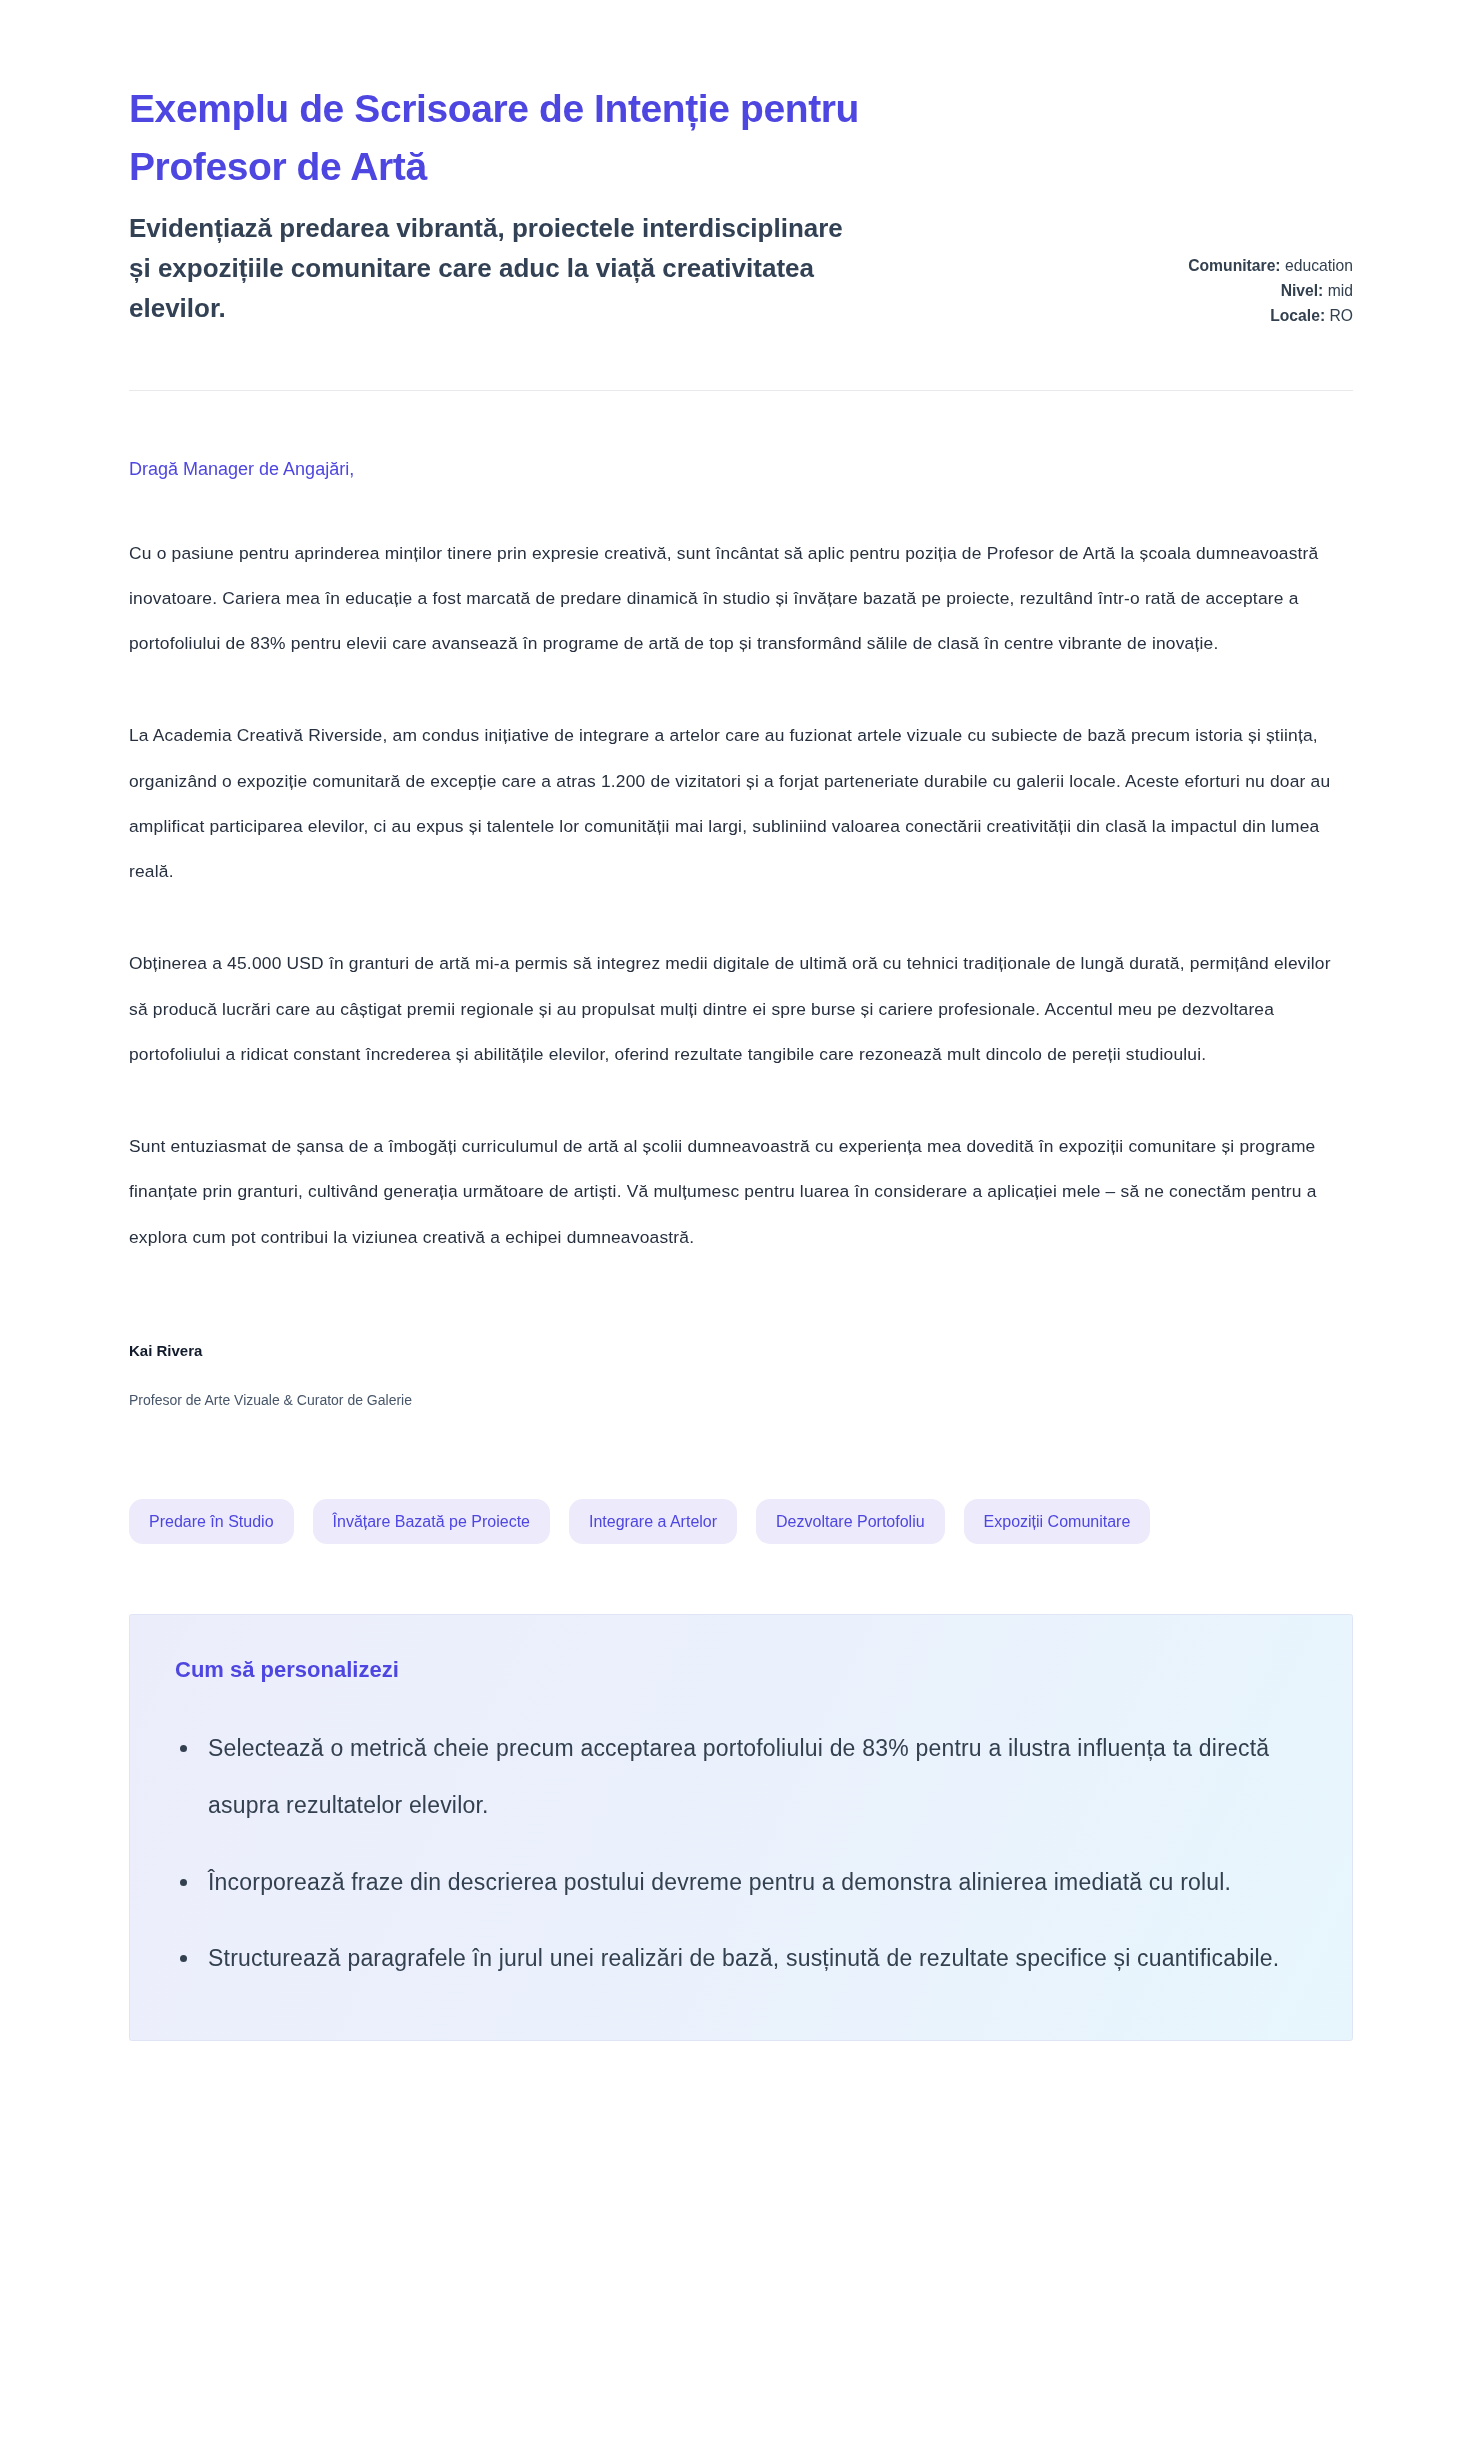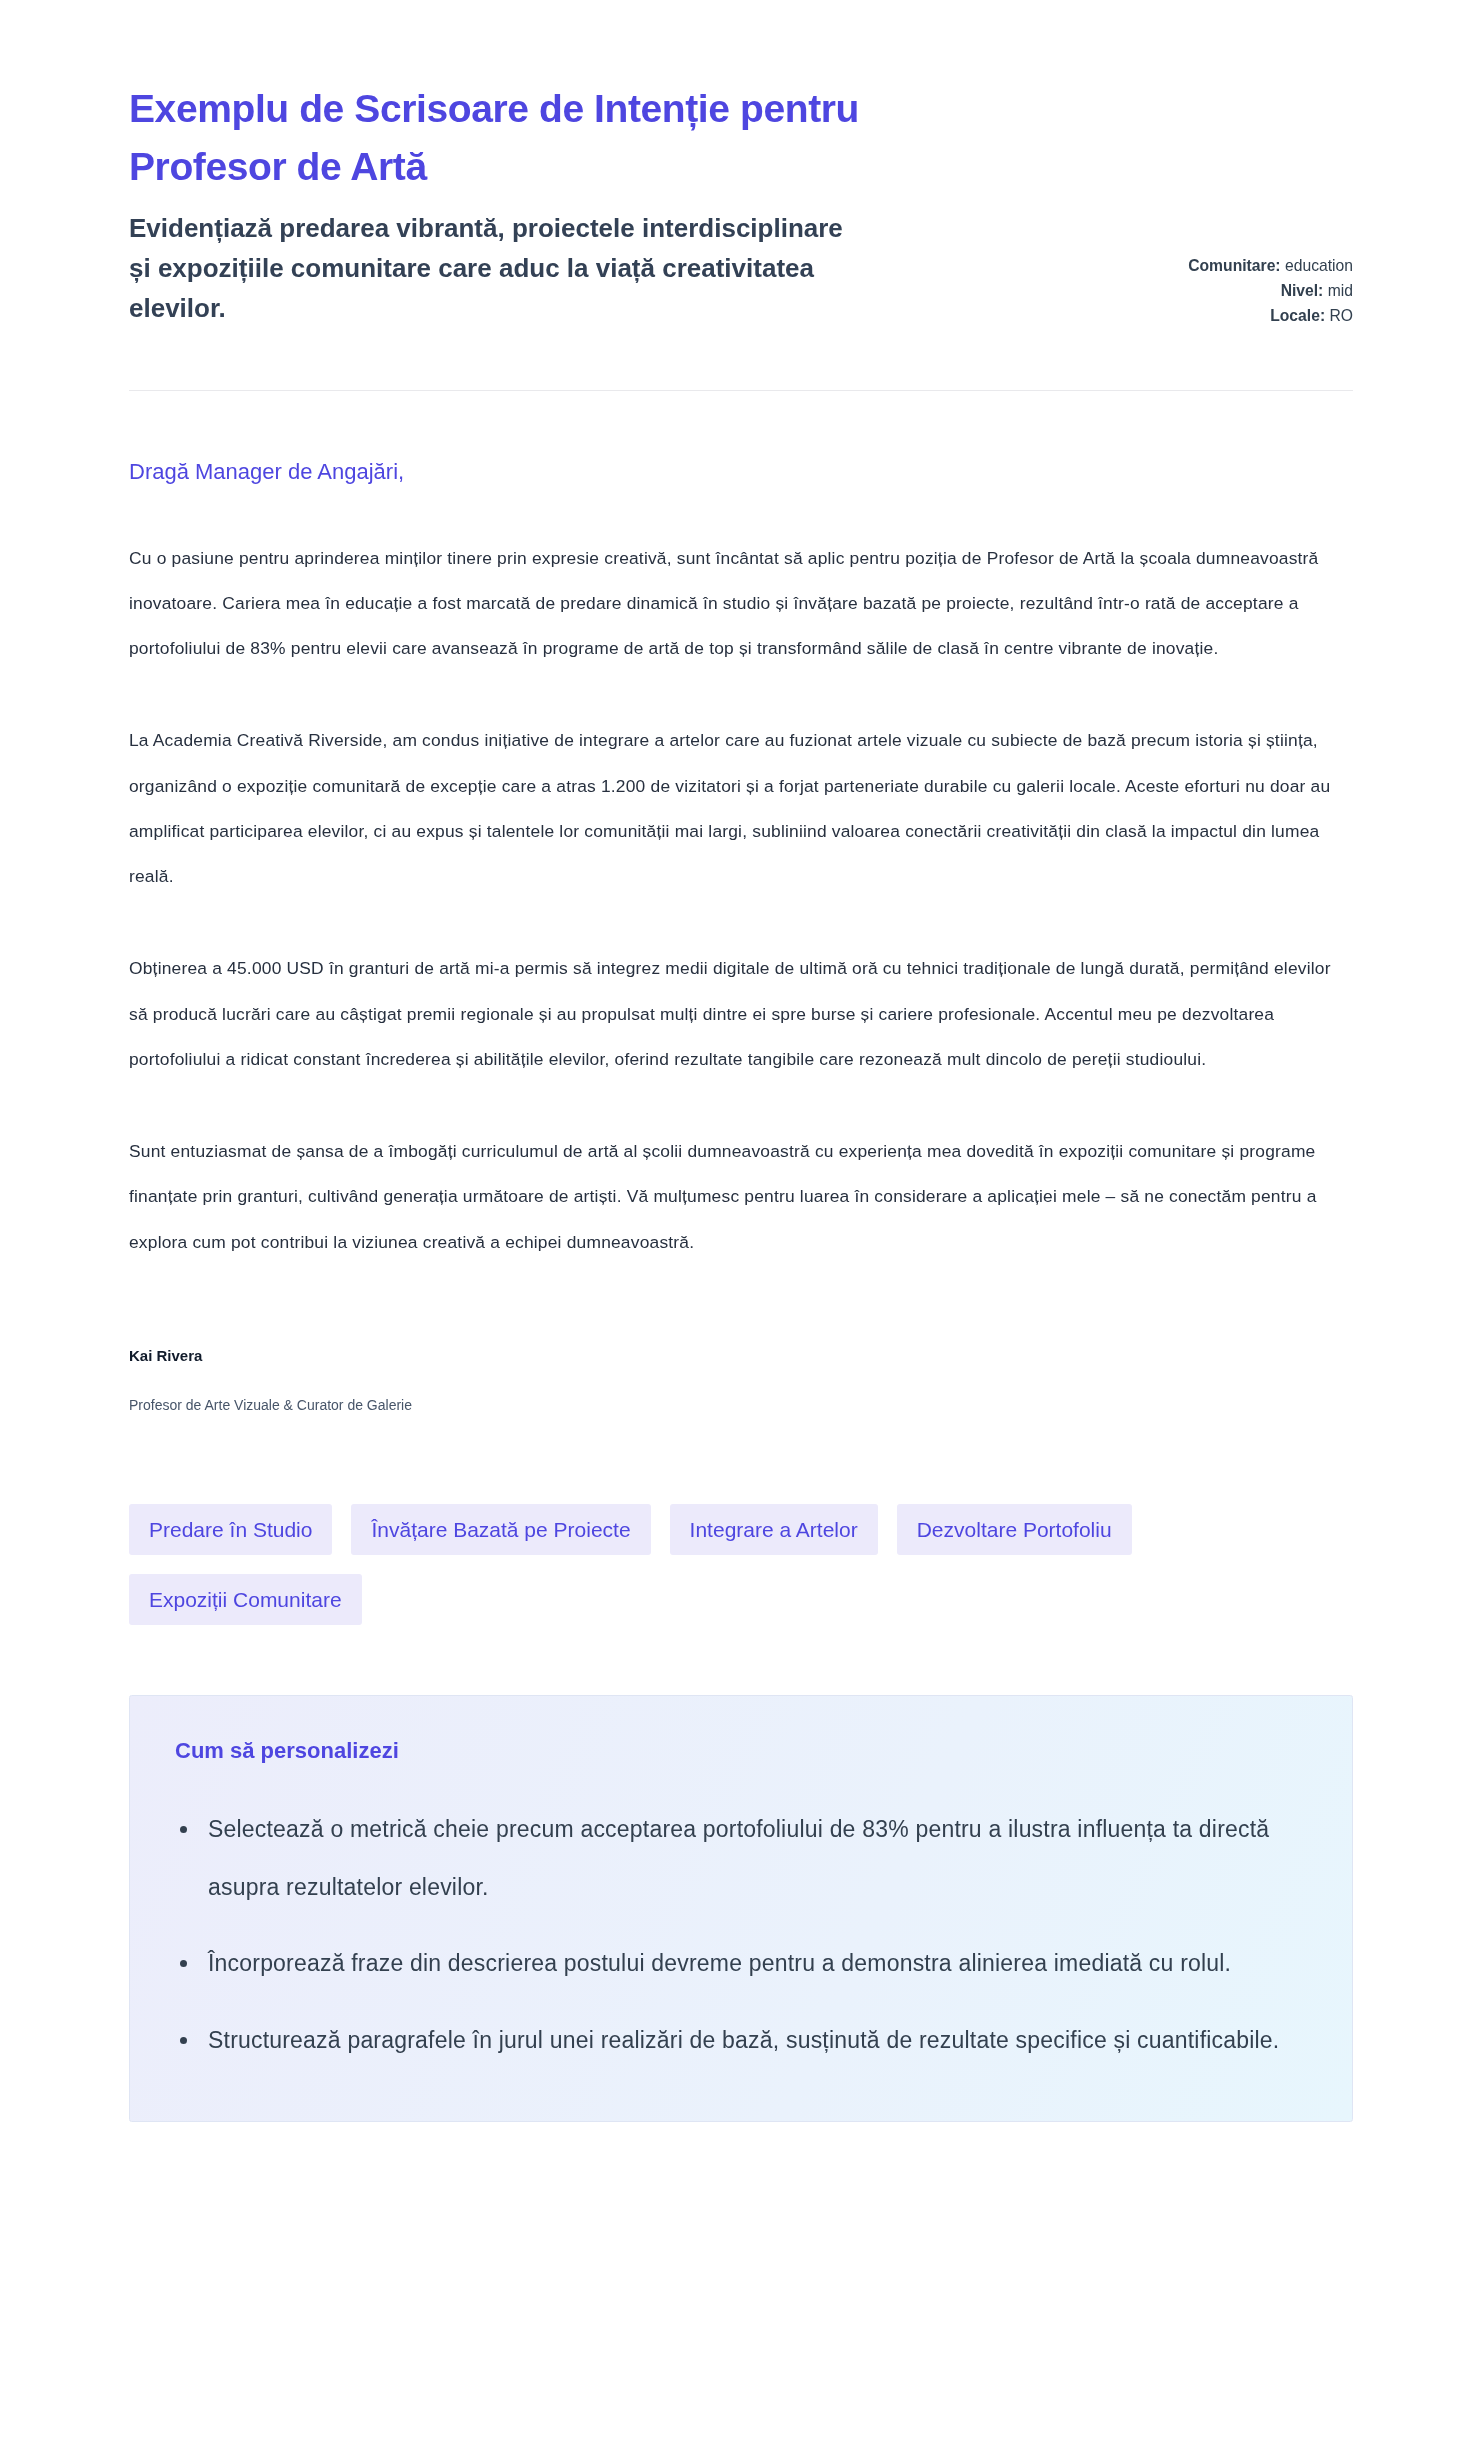--- a/index.html
+++ b/index.html
@@ -43,21 +43,21 @@
   .divider {
     border: none;
     border-top: 1.7px solid #e9e9ec;
     margin-top: 61px;
   }
 
   
   .letter { padding-top: 68px; }
   .greeting {
     color: #4e46e0;
-    font-size: 22px;
+    font-size: 18px;
     font-weight: 500;
     margin-bottom: 51px;
   }
   .para {
     font-size: 17.4px;
     line-height: 2.6;
     letter-spacing: 0.2px;
     margin-bottom: 47px;
     color: #27303f;
   }
@@ -78,24 +78,24 @@
     margin-top: 91px;
     display: flex;
     flex-wrap: wrap;
     gap: 19px 19px;
     max-width: 1224px;
   }
   .tag {
     display: inline-block;
     background: #eceafb;
     color: #4e46e0;
-    font-size: 21px;
+    font-size: 16px;
     line-height: 1.2;
     padding: 13px 20px;
-    border-radius: 3px;
+    border-radius: 14px;
     border: none;
     font-family: "Liberation Sans", sans-serif;
     cursor: pointer;
   }
 
   
   .tips-box {
     margin-top: 70px;
     background: linear-gradient(115deg, #ecedfb 0%, #eaf2fc 60%, #e7f6fd 100%);
     border: 0.9px solid #dfe5f4;

